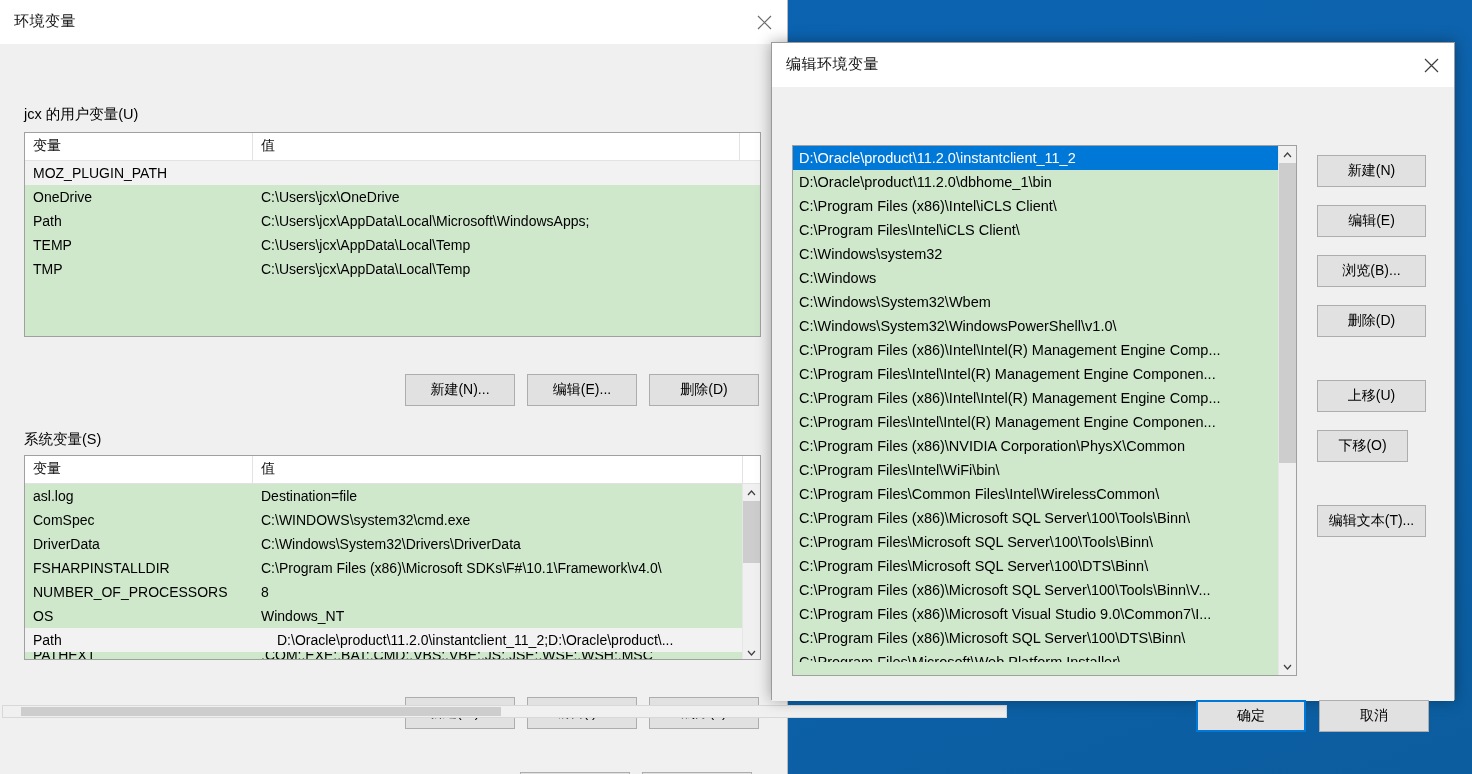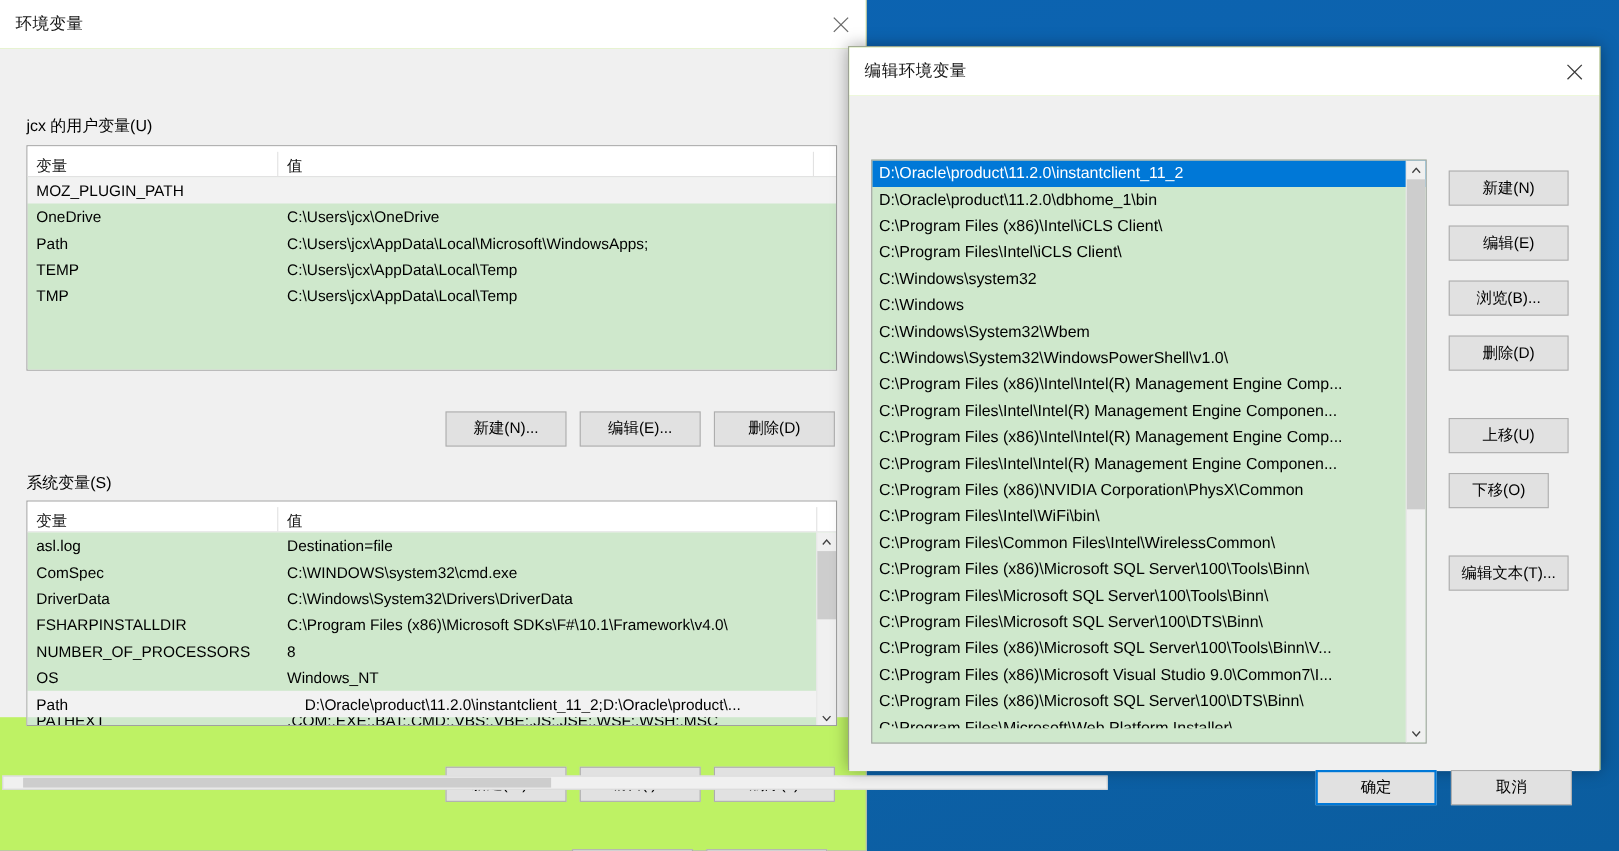--- a/index.html
+++ b/index.html
@@ -6,35 +6,35 @@
   body{
     width:1472px;height:774px;overflow:hidden;
     font-family:"Liberation Sans","DejaVu Sans",sans-serif;
     background:#0b5ea8;
     background:linear-gradient(160deg,#0a63b4 0%,#0d63ad 45%,#0b5d9f 100%);
     position:relative;
     -webkit-font-smoothing:antialiased;
   }
 
   
-  .dlg{position:absolute;background:#bef264;box-sizing:border-box;}
+  .dlg{position:absolute;background:#6d28d9;box-sizing:border-box;}
   .dlg-title{height:44px;background:#ffffff;position:relative;}
   .dlg-title .cap{position:absolute;left:14px;top:12px;font-size:15px;color:#111;letter-spacing:.5px;}
   .closebtn{position:absolute;top:0;right:0;width:46px;height:44px;display:flex;align-items:center;justify-content:center;cursor:default;}
   .closebtn svg{display:block;}
 
   
   #mainDlg{left:0;top:0;width:788px;height:774px;border:1px solid #b9b9b9;border-left:none;border-top:none;}
-  #mainDlg .body{position:relative;height:608px;background:#f0f0f0;}
+  #mainDlg .body{position:relative;height:730px;background:#f0f0f0;}
 
   .group{position:absolute;}
   .group > .glabel{position:absolute;top:-9px;left:0;font-size:14.5px;color:#000;background:#f0f0f0;padding-right:7px;}
 
   .lv{position:absolute;border:1px solid #a0a0a0;background:#fff;box-sizing:border-box;overflow:hidden;}
-  .lv-head{display:flex;height:27px;background:#fff;border-bottom:1px solid #e2e2e2;align-items:flex-end;}
+  .lv-head{display:flex;height:27px;background:#fff;border-bottom:1px solid #e2e2e2;}
   .lv-head .col{font-size:14px;color:#111;padding:4px 0 0 8px;box-sizing:border-box;border-right:1px solid #e2e2e2;}
   .lv-body{position:relative;background:#cfe8cc;}
   .row{display:flex;height:24px;align-items:center;font-size:14px;color:#000;}
   .row .c1{padding-left:8px;box-sizing:border-box;white-space:nowrap;overflow:hidden;}
   .row .c2{padding-left:8px;box-sizing:border-box;white-space:nowrap;overflow:hidden;}
   .row.sel{background:#f2f2f2;gap:16px;}
 
   
   .vsb{position:absolute;top:0;right:0;width:17px;height:100%;background:#f0f0f0;border-left:1px solid #e6e6e6;}
   .vsb .arw{height:17px;display:flex;align-items:center;justify-content:center;color:#505050;font-size:10px;}

